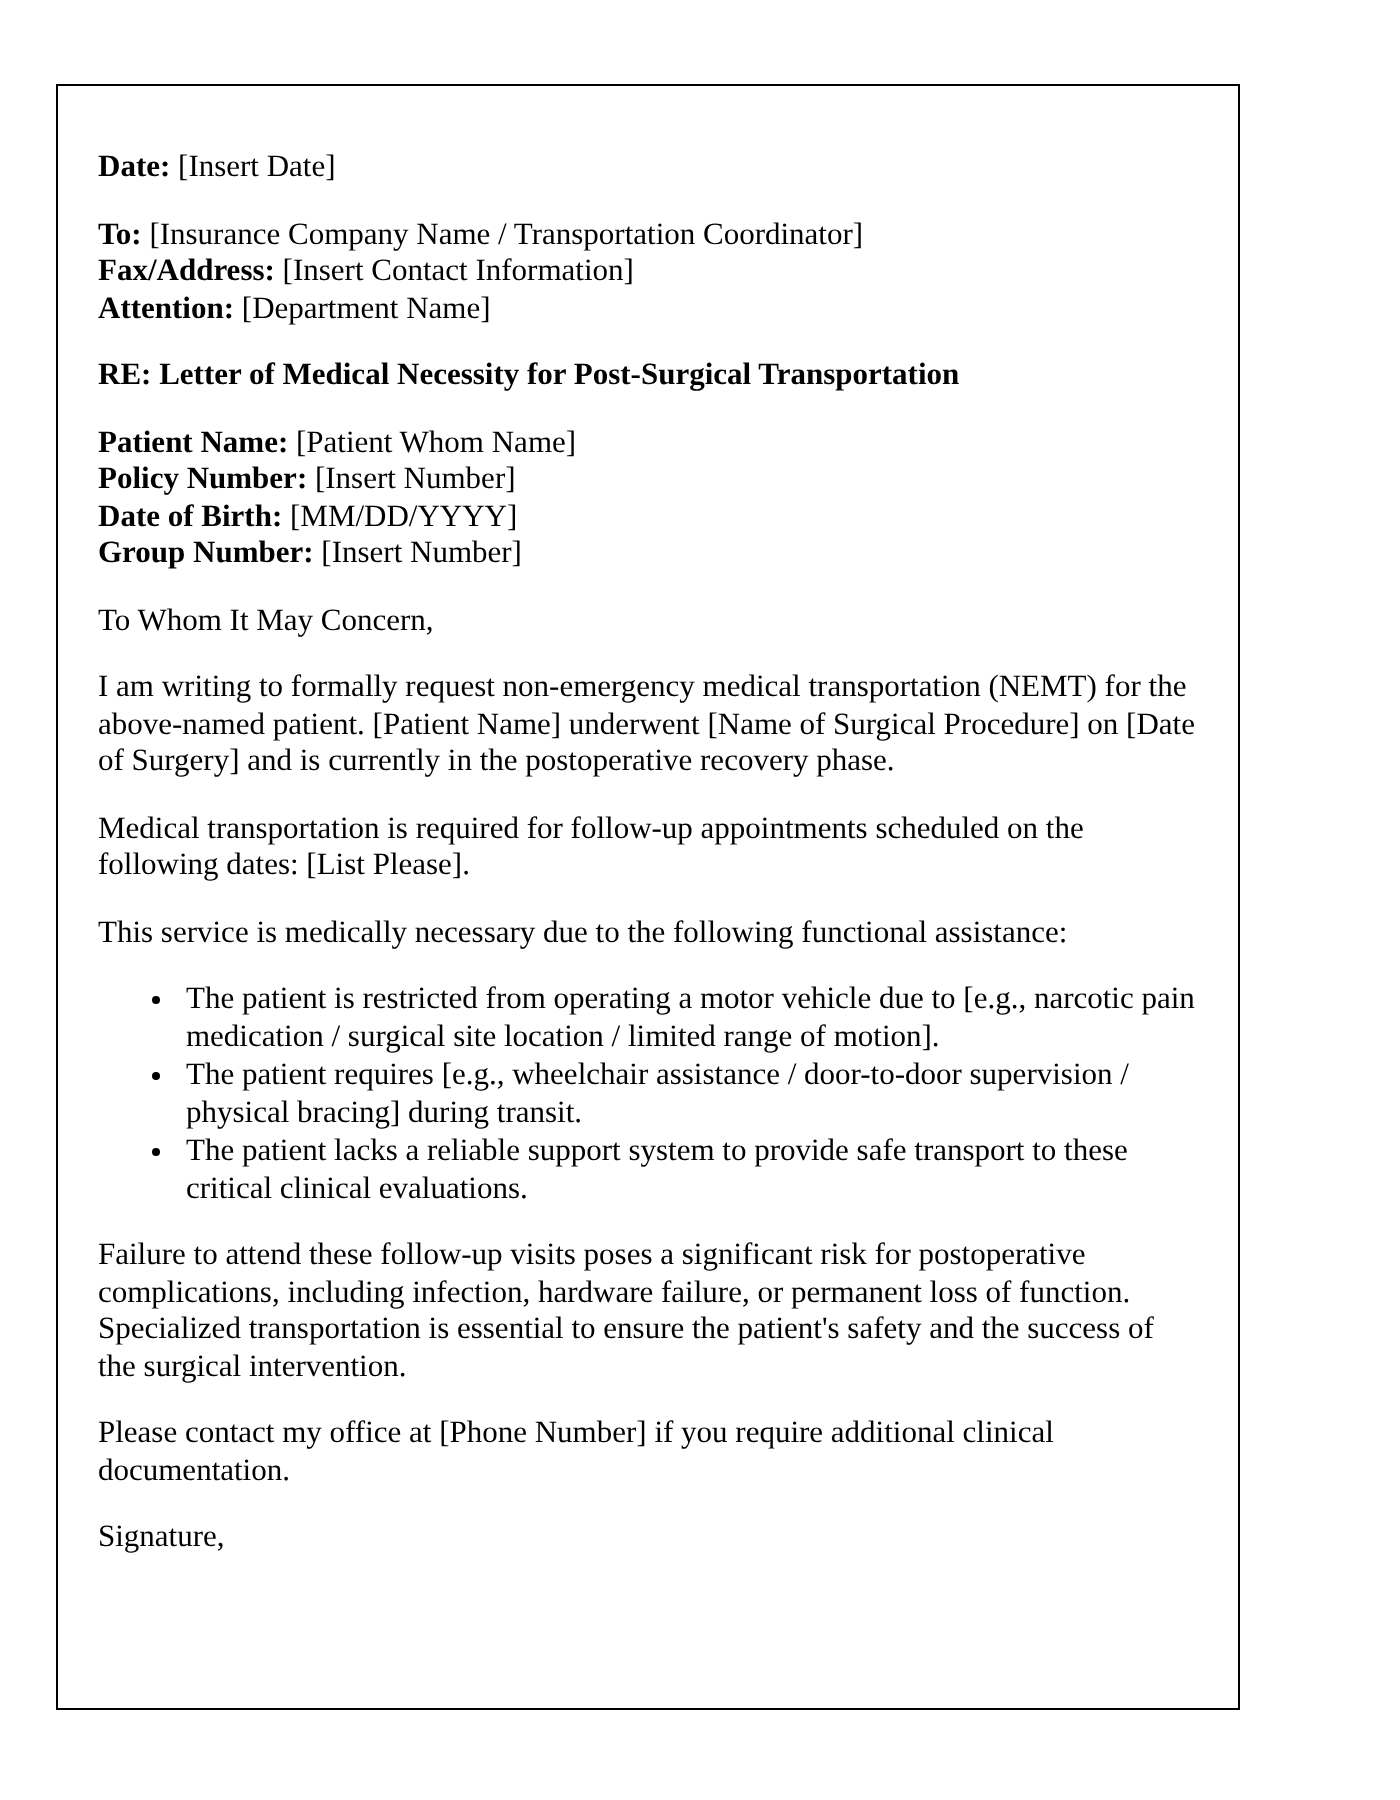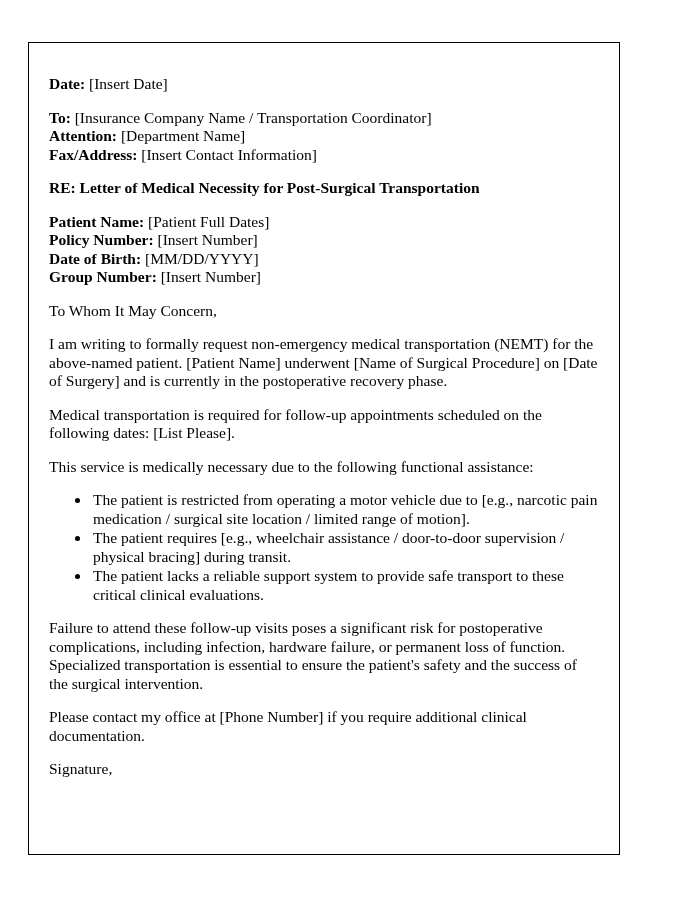--- a/index.html
+++ b/index.html
@@ -45,28 +45,28 @@
 </head>
 <body>
 
 <div class="page">
   <div class="letter">
 
     <p class="block"><b>Date:</b> <span>[Insert Date]</span></p>
 
     <div class="block">
       <p class="line"><b>To:</b> <span>[Insurance Company Name / Transportation Coordinator]</span></p>
+      <p class="line"><b>Fax/Address:</b> <span>[Insert Contact Information]</span></p>
       <p class="line"><b>Attention:</b> <span>[Department Name]</span></p>
-      <p class="line"><b>Fax/Address:</b> <span>[Insert Contact Information]</span></p>
     </div>
 
     <p class="block"><b>RE: Letter of Medical Necessity for Post-Surgical Transportation</b></p>
 
     <div class="block">
-      <p class="line"><b>Patient Name:</b> <span>[Patient Full Dates]</span></p>
+      <p class="line"><b>Patient Name:</b> <span>[Patient Whom Name]</span></p>
       <p class="line"><b>Policy Number:</b> <span>[Insert Number]</span></p>
       <p class="line"><b>Date of Birth:</b> <span>[MM/DD/YYYY]</span></p>
       <p class="line"><b>Group Number:</b> <span>[Insert Number]</span></p>
     </div>
 
     <p class="para">To Whom It May Concern,</p>
 
     <p class="para">I am writing to formally request non-emergency medical transportation (NEMT) for the above-named patient. [Patient Name] underwent [Name of Surgical Procedure] on [Date of Surgery] and is currently in the postoperative recovery phase.</p>
 
     <p class="para">Medical transportation is required for follow-up appointments scheduled on the following dates: [List Please].</p>

